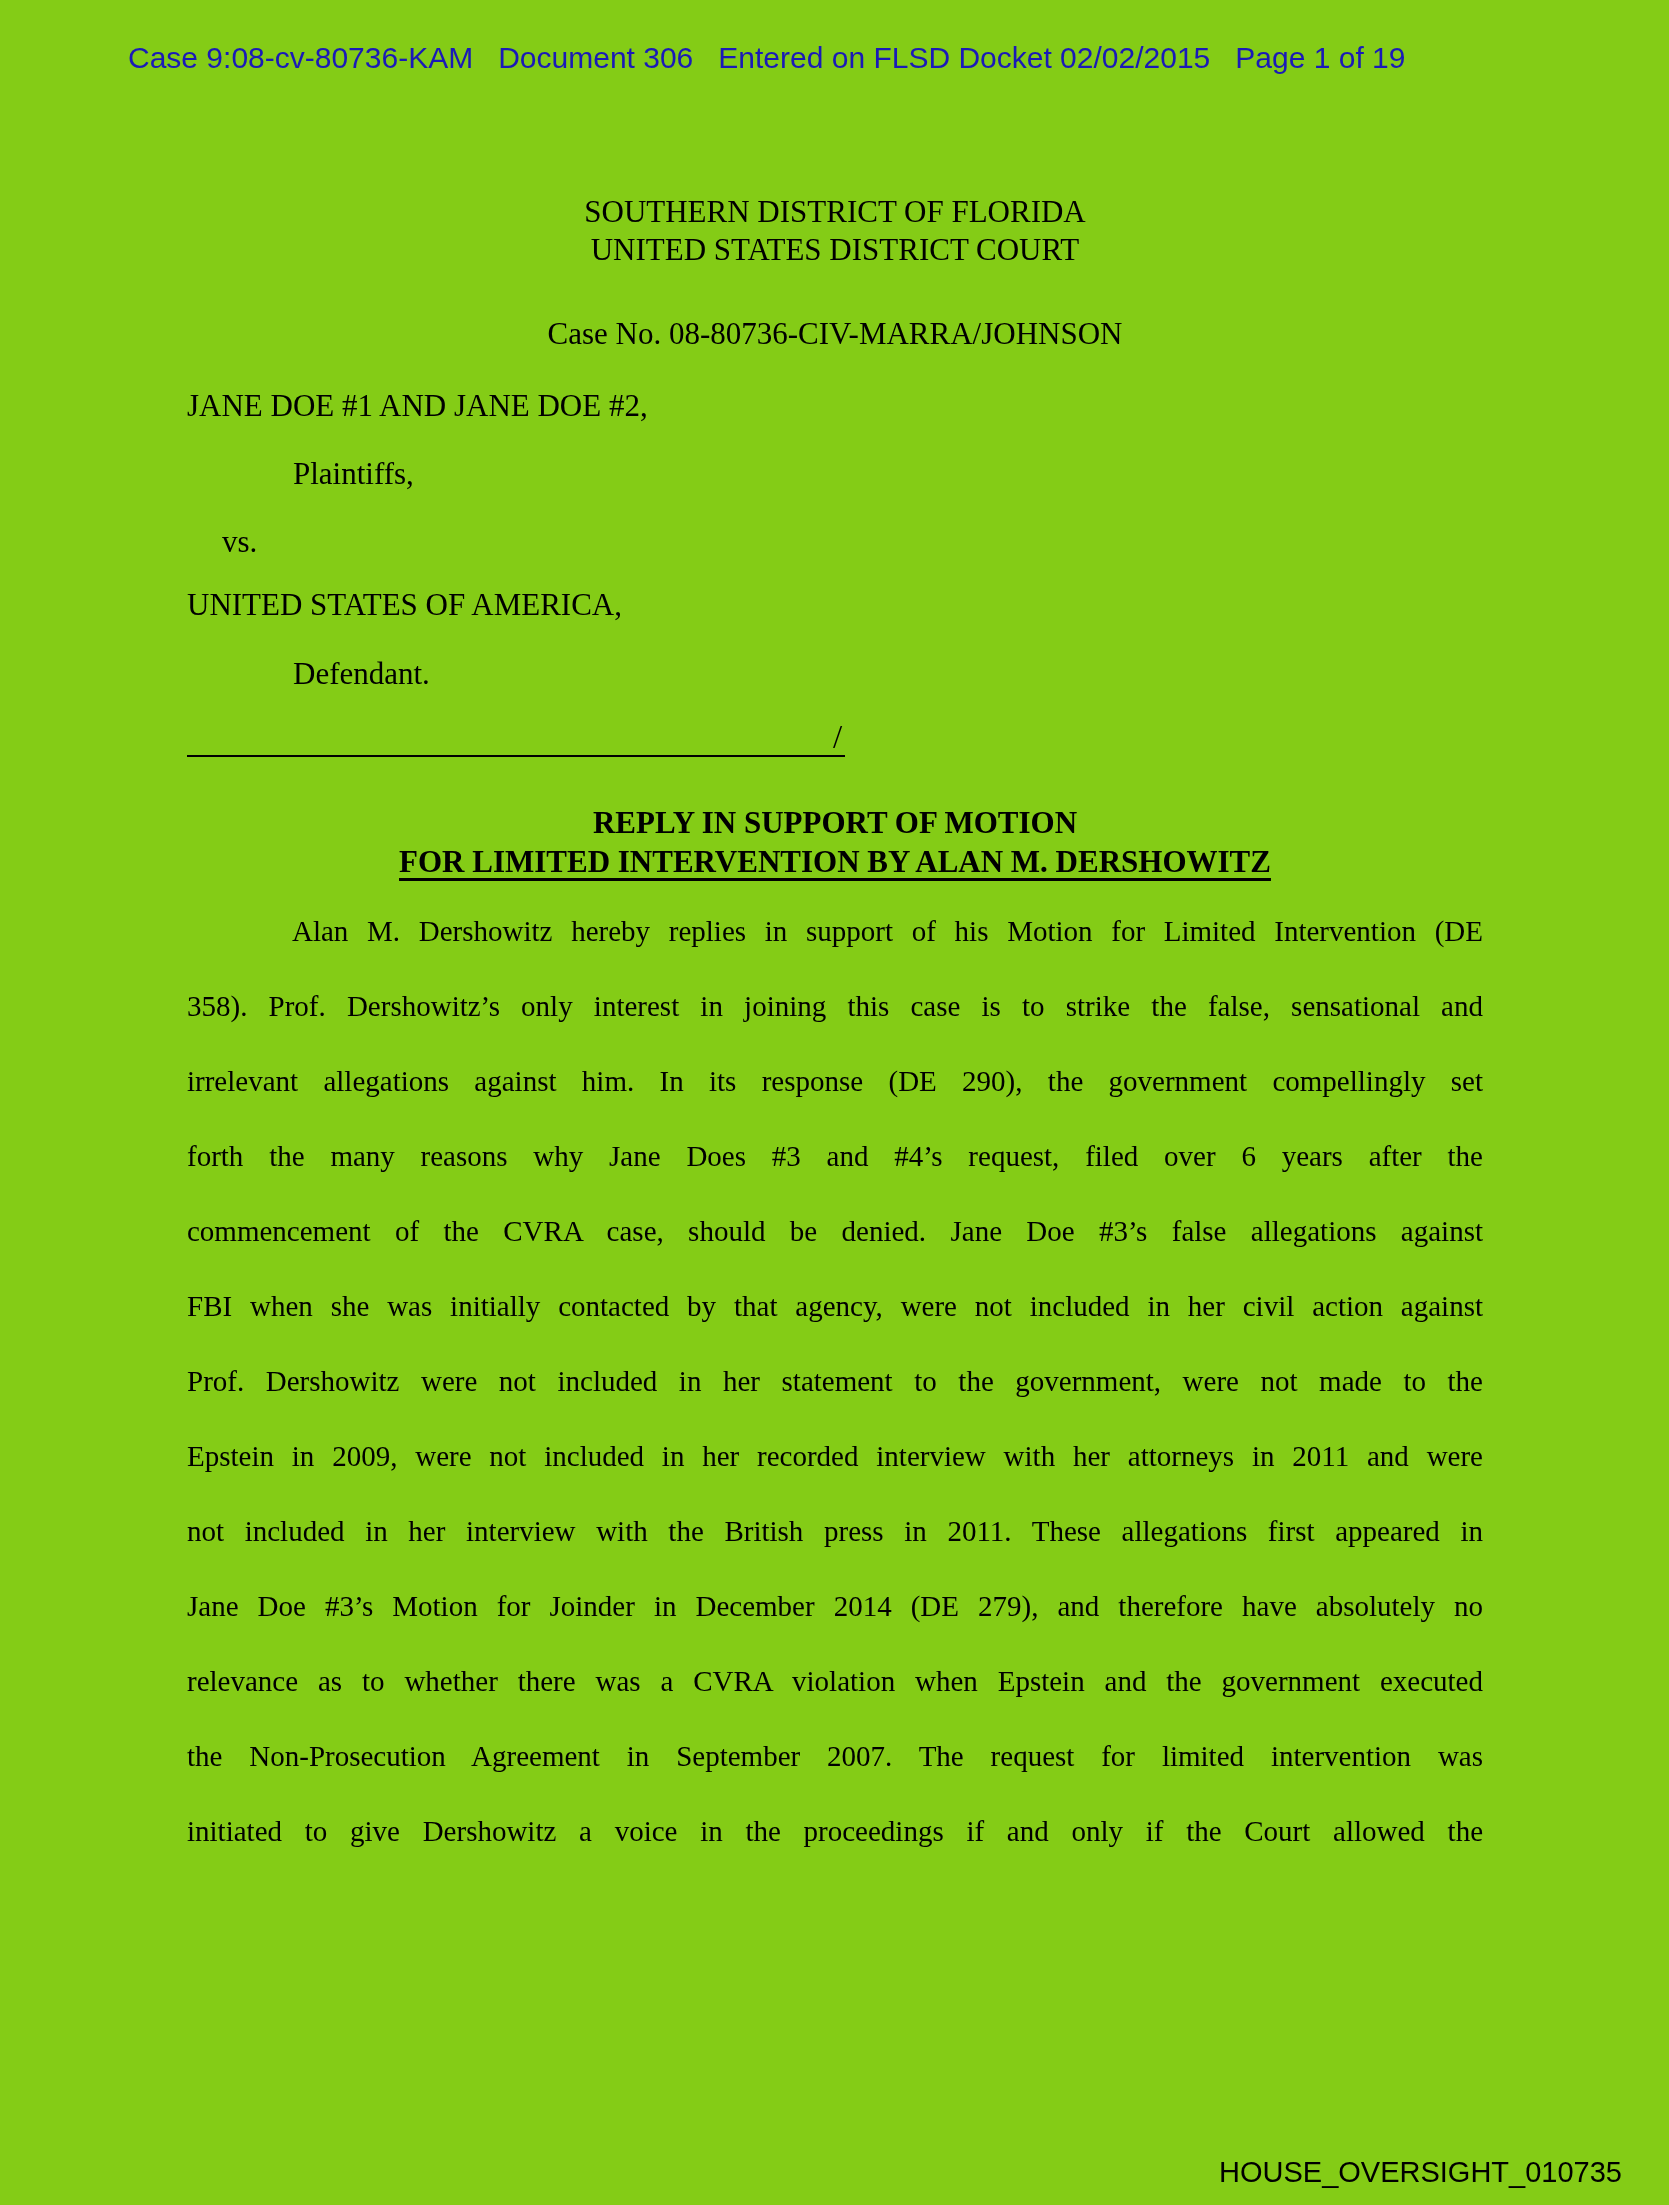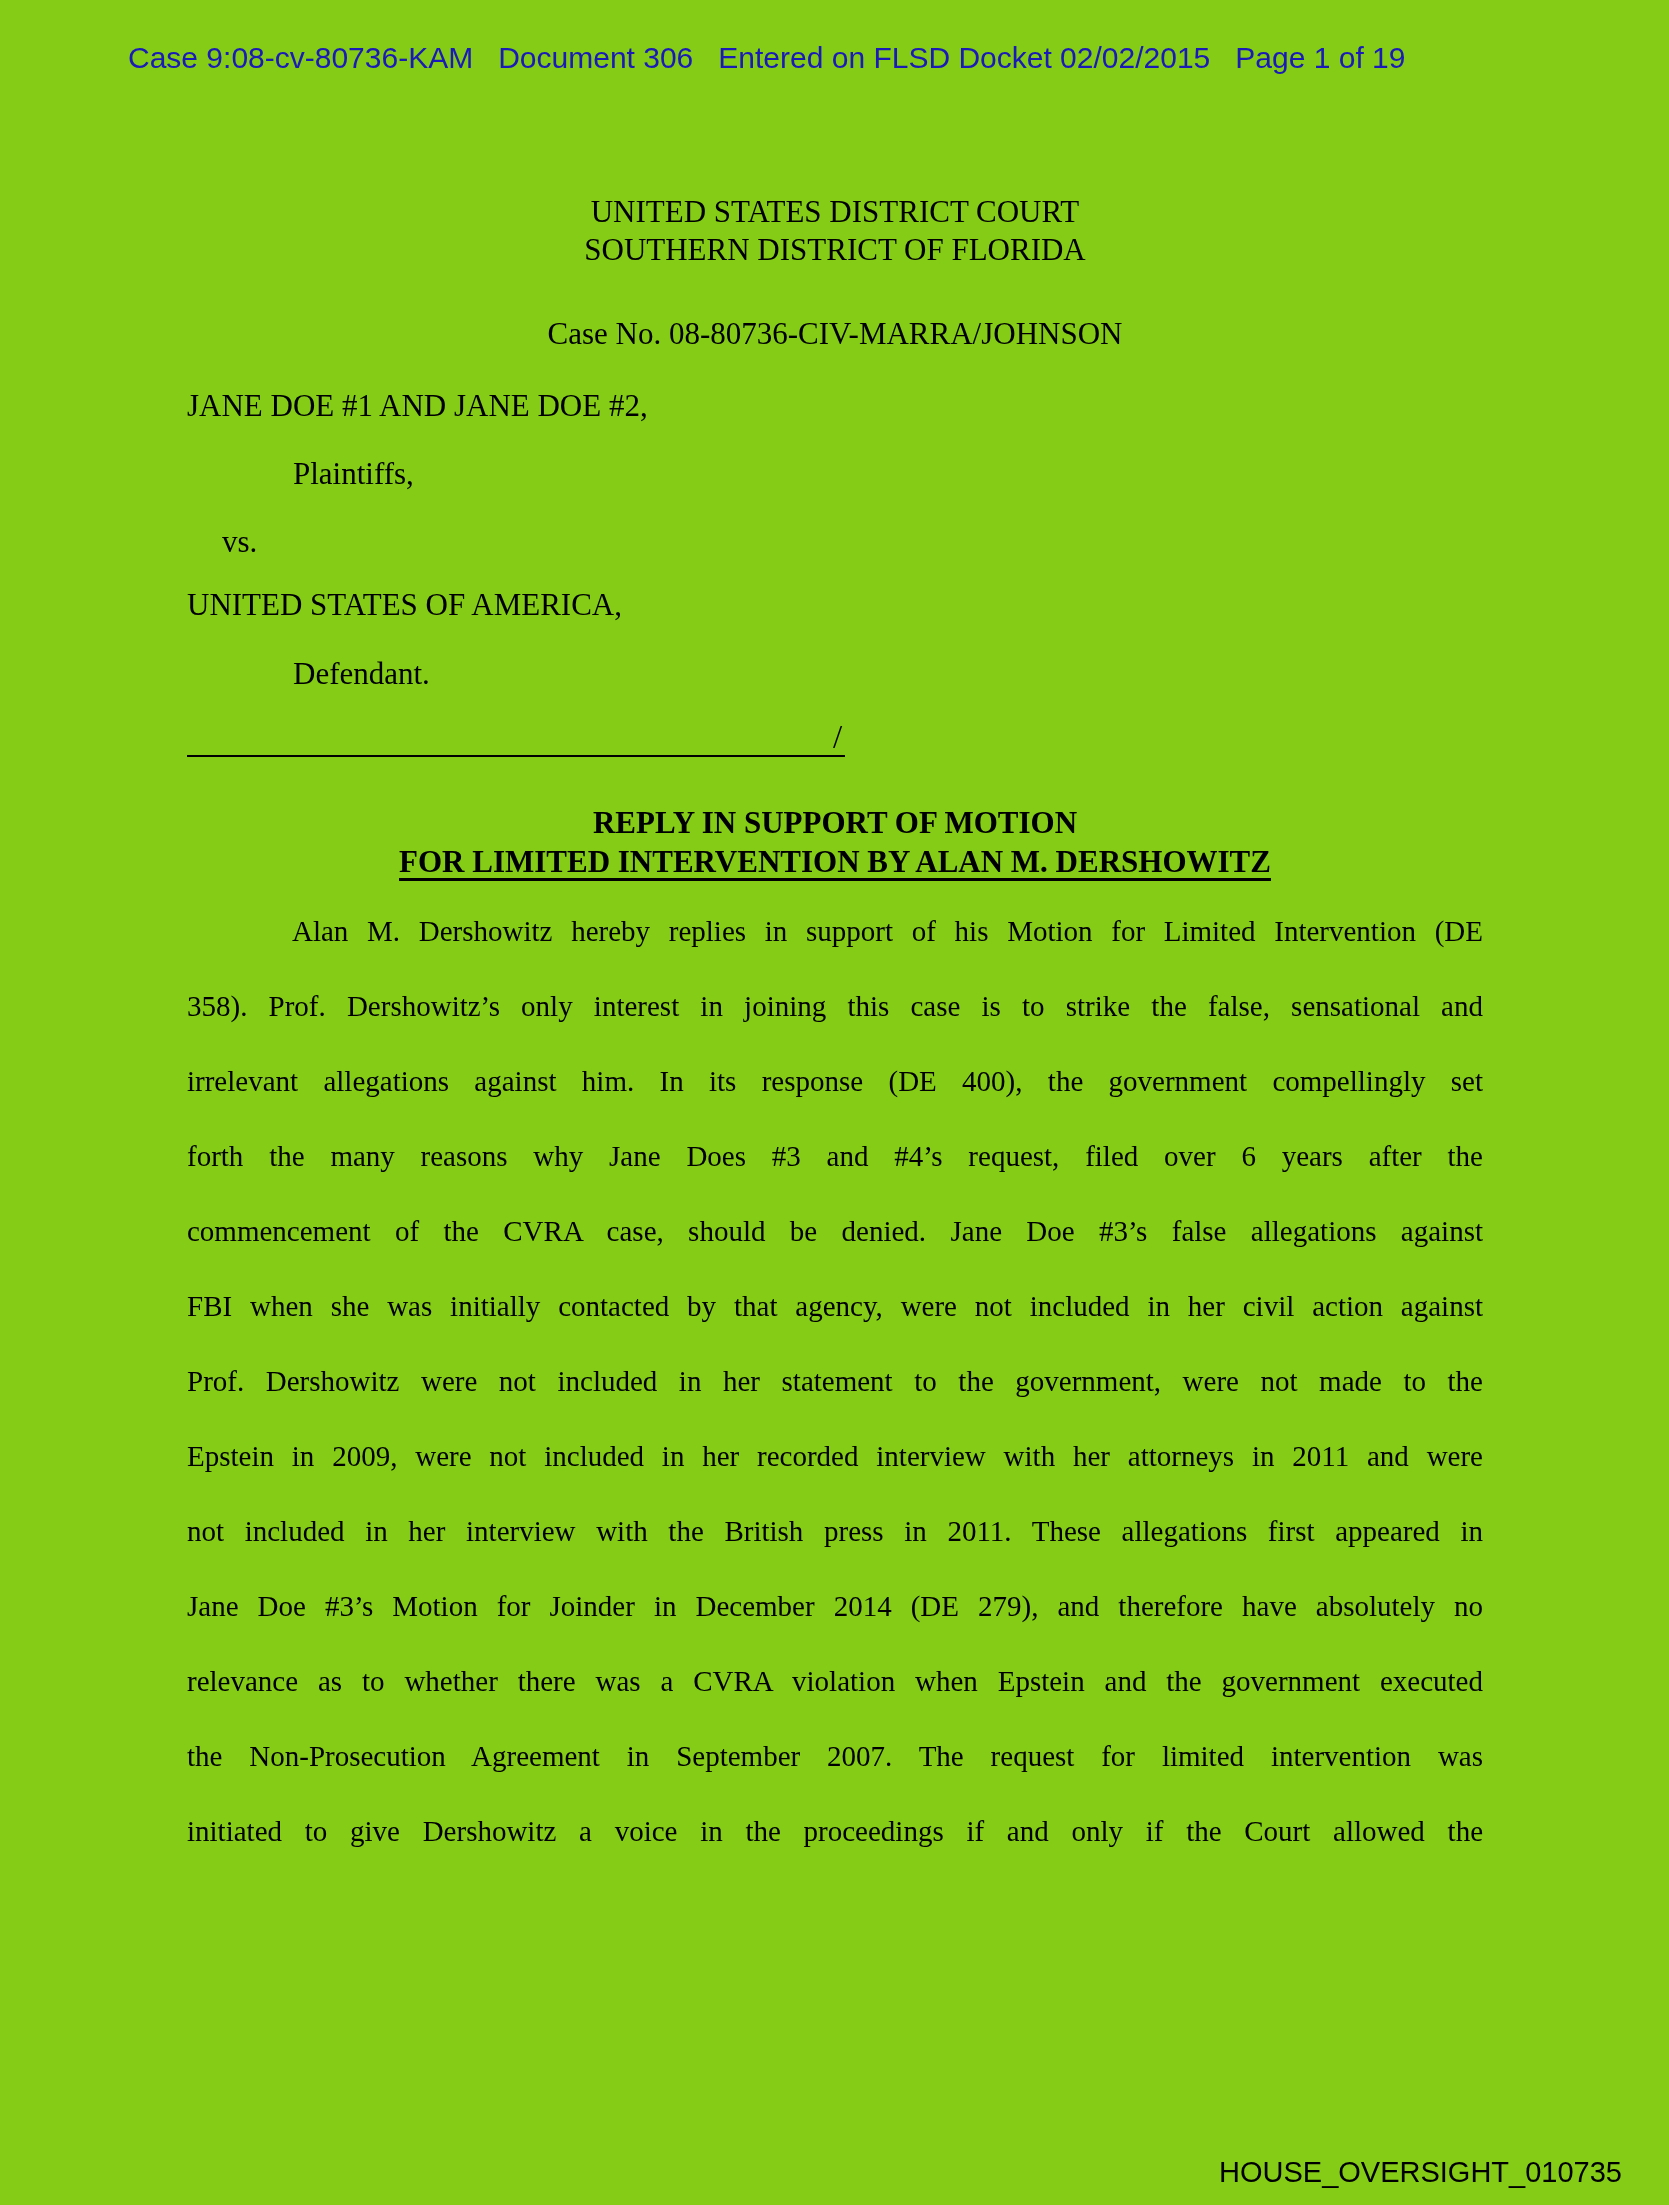--- a/index.html
+++ b/index.html
@@ -118,22 +118,22 @@
   }
 </style>
 </head>
 <body>
 
 <div class="page">
 
   <div class="ecf-header" style="color: rgb(26, 26, 184);">Case 9:08-cv-80736-KAM   Document 306   Entered on FLSD Docket 02/02/2015   Page 1 of 19</div>
 
   <div class="court-title">
+    <div>SOUTHERN DISTRICT OF FLORIDA</div>
     <div>UNITED STATES DISTRICT COURT</div>
-    <div>SOUTHERN DISTRICT OF FLORIDA</div>
   </div>
 
   <div class="case-number">Case No. 08-80736-CIV-MARRA/JOHNSON</div>
 
   <div class="caption-line cap-plaintiffs-names">JANE DOE #1 AND JANE DOE #2,</div>
 
   <div class="caption-line cap-plaintiffs-role">Plaintiffs,</div>
 
   <div class="caption-line cap-versus">vs.</div>
 
@@ -146,21 +146,21 @@
   <div class="caption-divider"></div>
 
   <div class="doc-title">
     <div>REPLY IN SUPPORT OF MOTION</div>
     <div class="underlined">FOR LIMITED INTERVENTION BY ALAN M. DERSHOWITZ</div>
   </div>
 
   <div class="body-text">
       <div class="body-line first">Alan M. Dershowitz hereby replies in support of his Motion for Limited Intervention (DE</div>
       <div class="body-line">358).  Prof. Dershowitz’s only interest in joining this case is to strike the false, sensational and</div>
-      <div class="body-line">irrelevant allegations against him.  In its response (DE 400), the government compellingly set</div>
+      <div class="body-line">irrelevant allegations against him.  In its response (DE 290), the government compellingly set</div>
       <div class="body-line">forth the many reasons why Jane Does #3 and #4’s request, filed over 6 years after the</div>
       <div class="body-line">commencement of the CVRA case, should be denied.   Jane Doe #3’s false allegations against</div>
       <div class="body-line">FBI when she was initially contacted by that agency, were not included in her civil action against</div>
       <div class="body-line">Prof. Dershowitz were not included in her statement to the government, were not made to the</div>
       <div class="body-line">Epstein in 2009, were not included in her recorded interview with her attorneys in 2011 and were</div>
       <div class="body-line">not included in her interview with the British press in 2011.  These allegations first appeared in</div>
       <div class="body-line">Jane Doe #3’s Motion for Joinder in December 2014 (DE 279), and therefore have absolutely no</div>
       <div class="body-line">relevance as to whether there was a CVRA violation when Epstein and the government executed</div>
       <div class="body-line">the Non-Prosecution Agreement in September 2007.  The request for limited intervention was</div>
       <div class="body-line">initiated to give Dershowitz a voice in the proceedings if and only if the Court allowed the</div>

